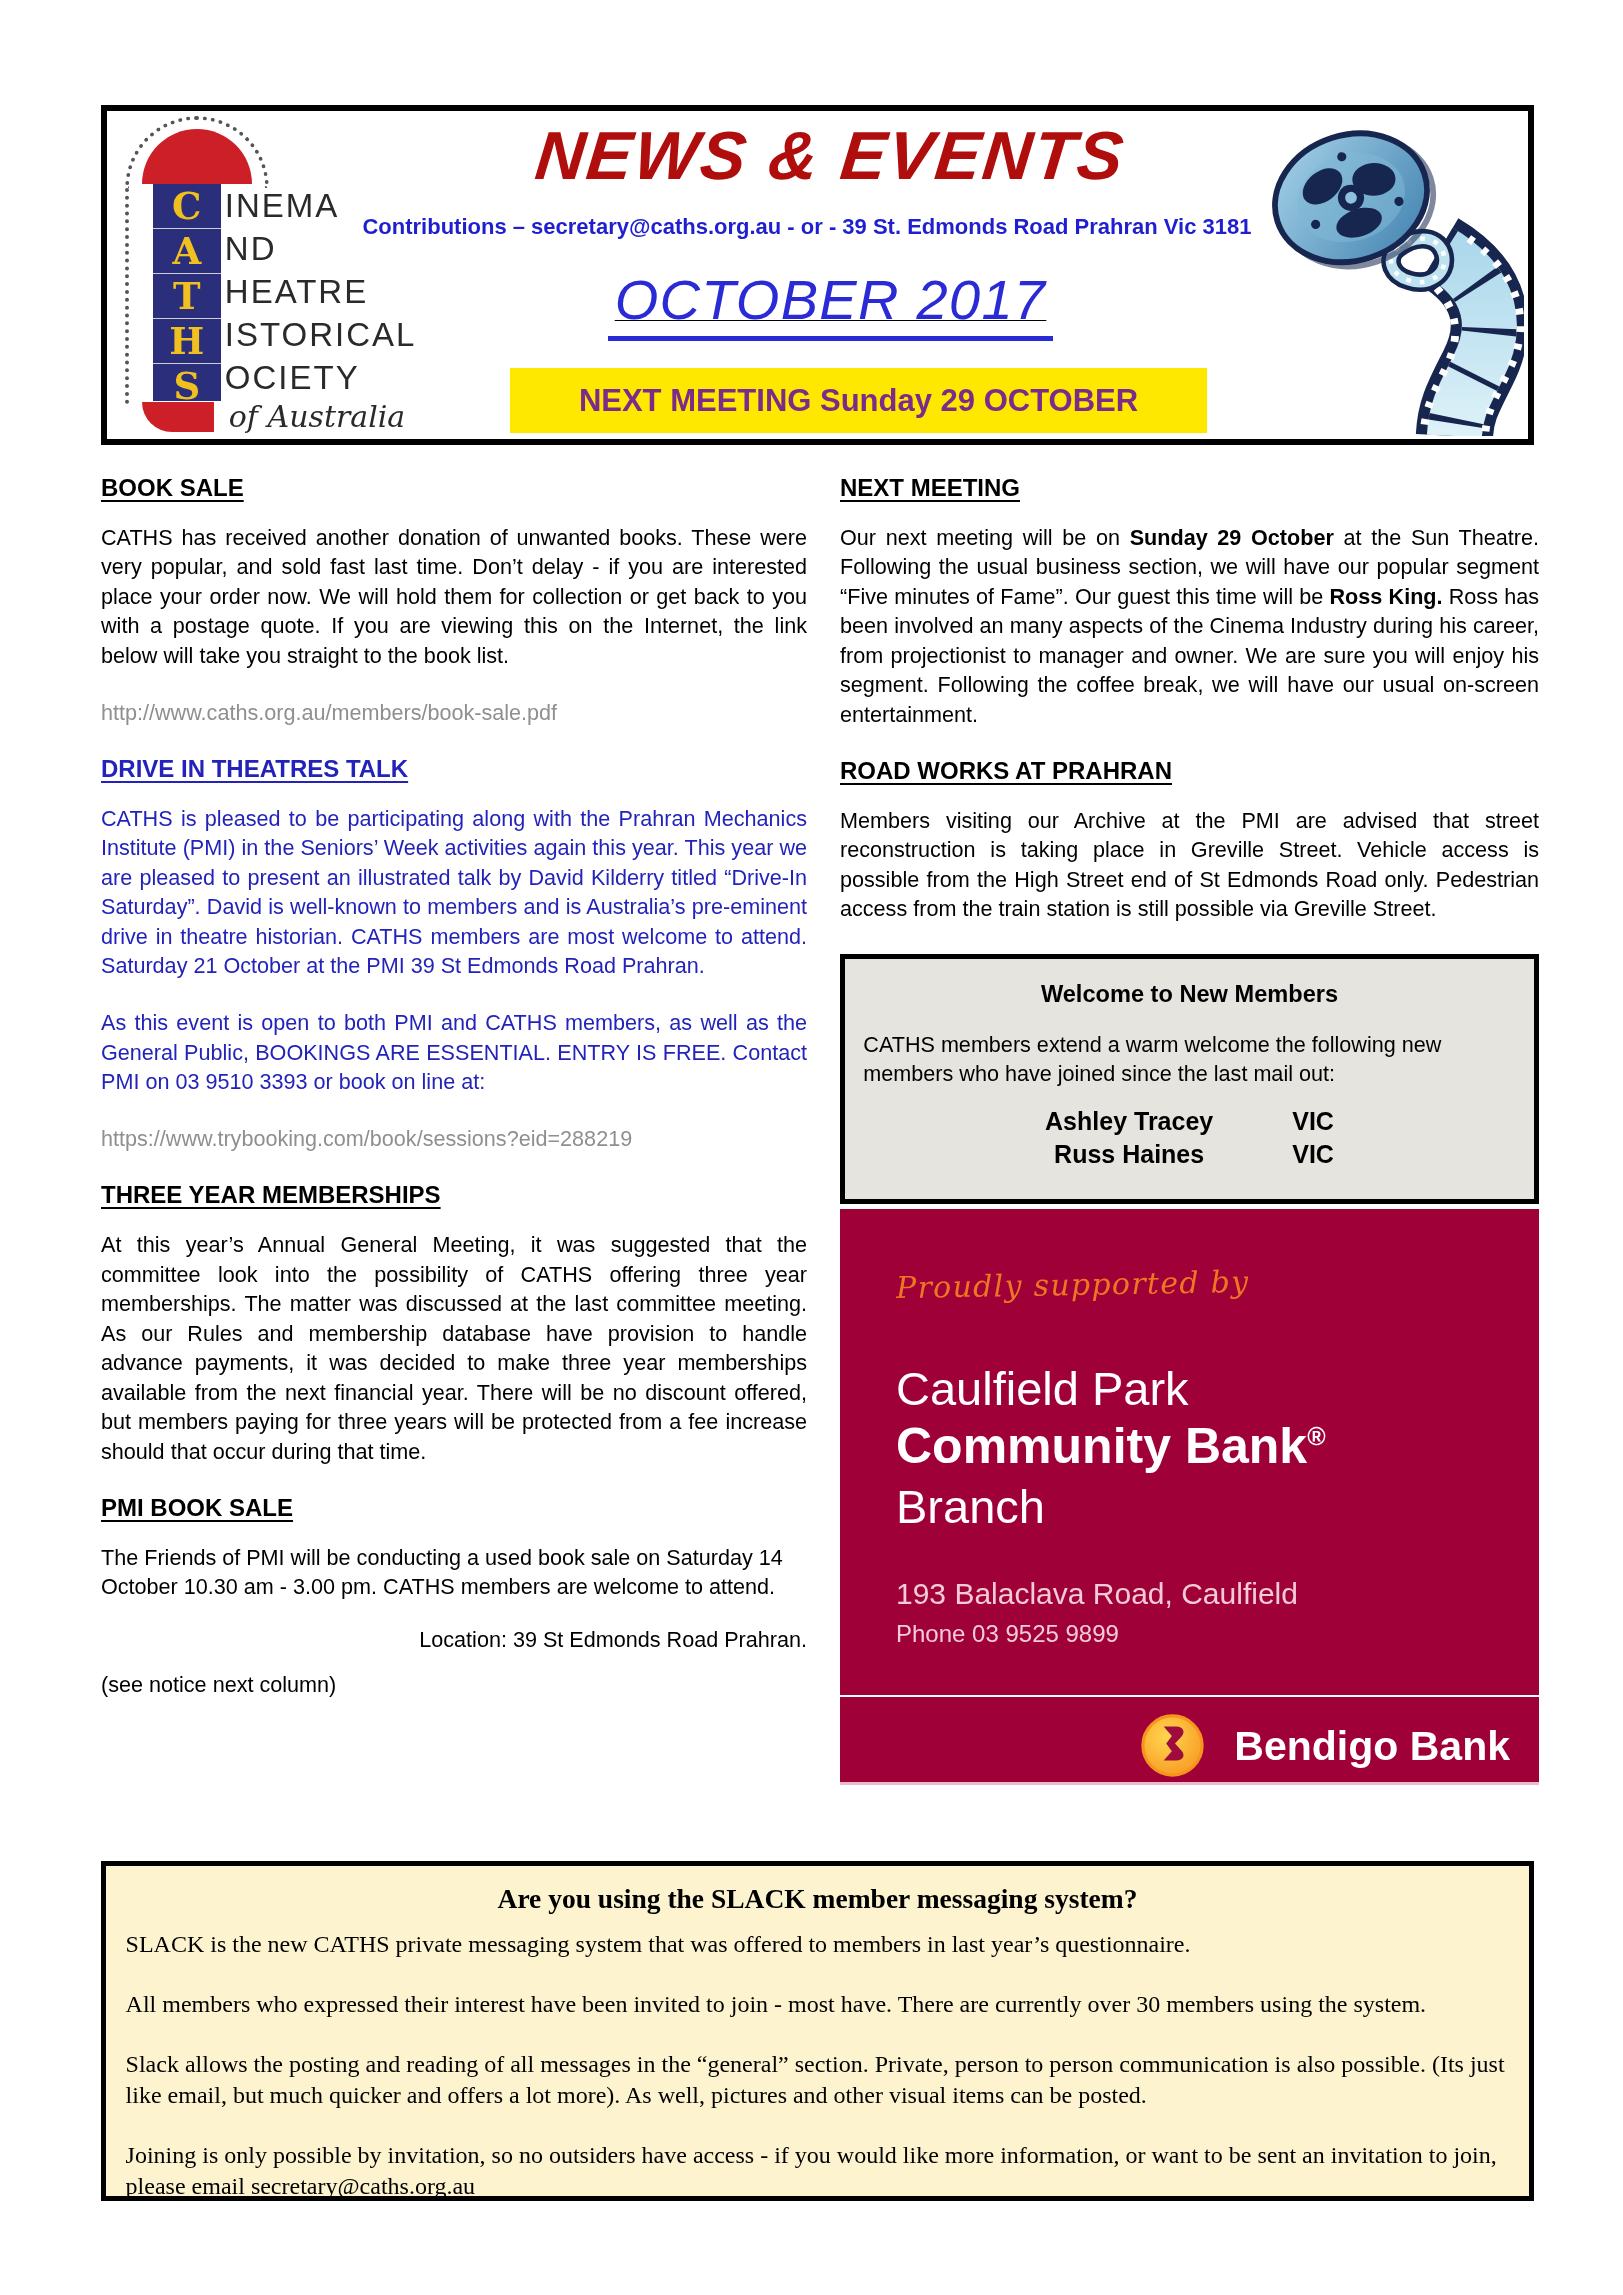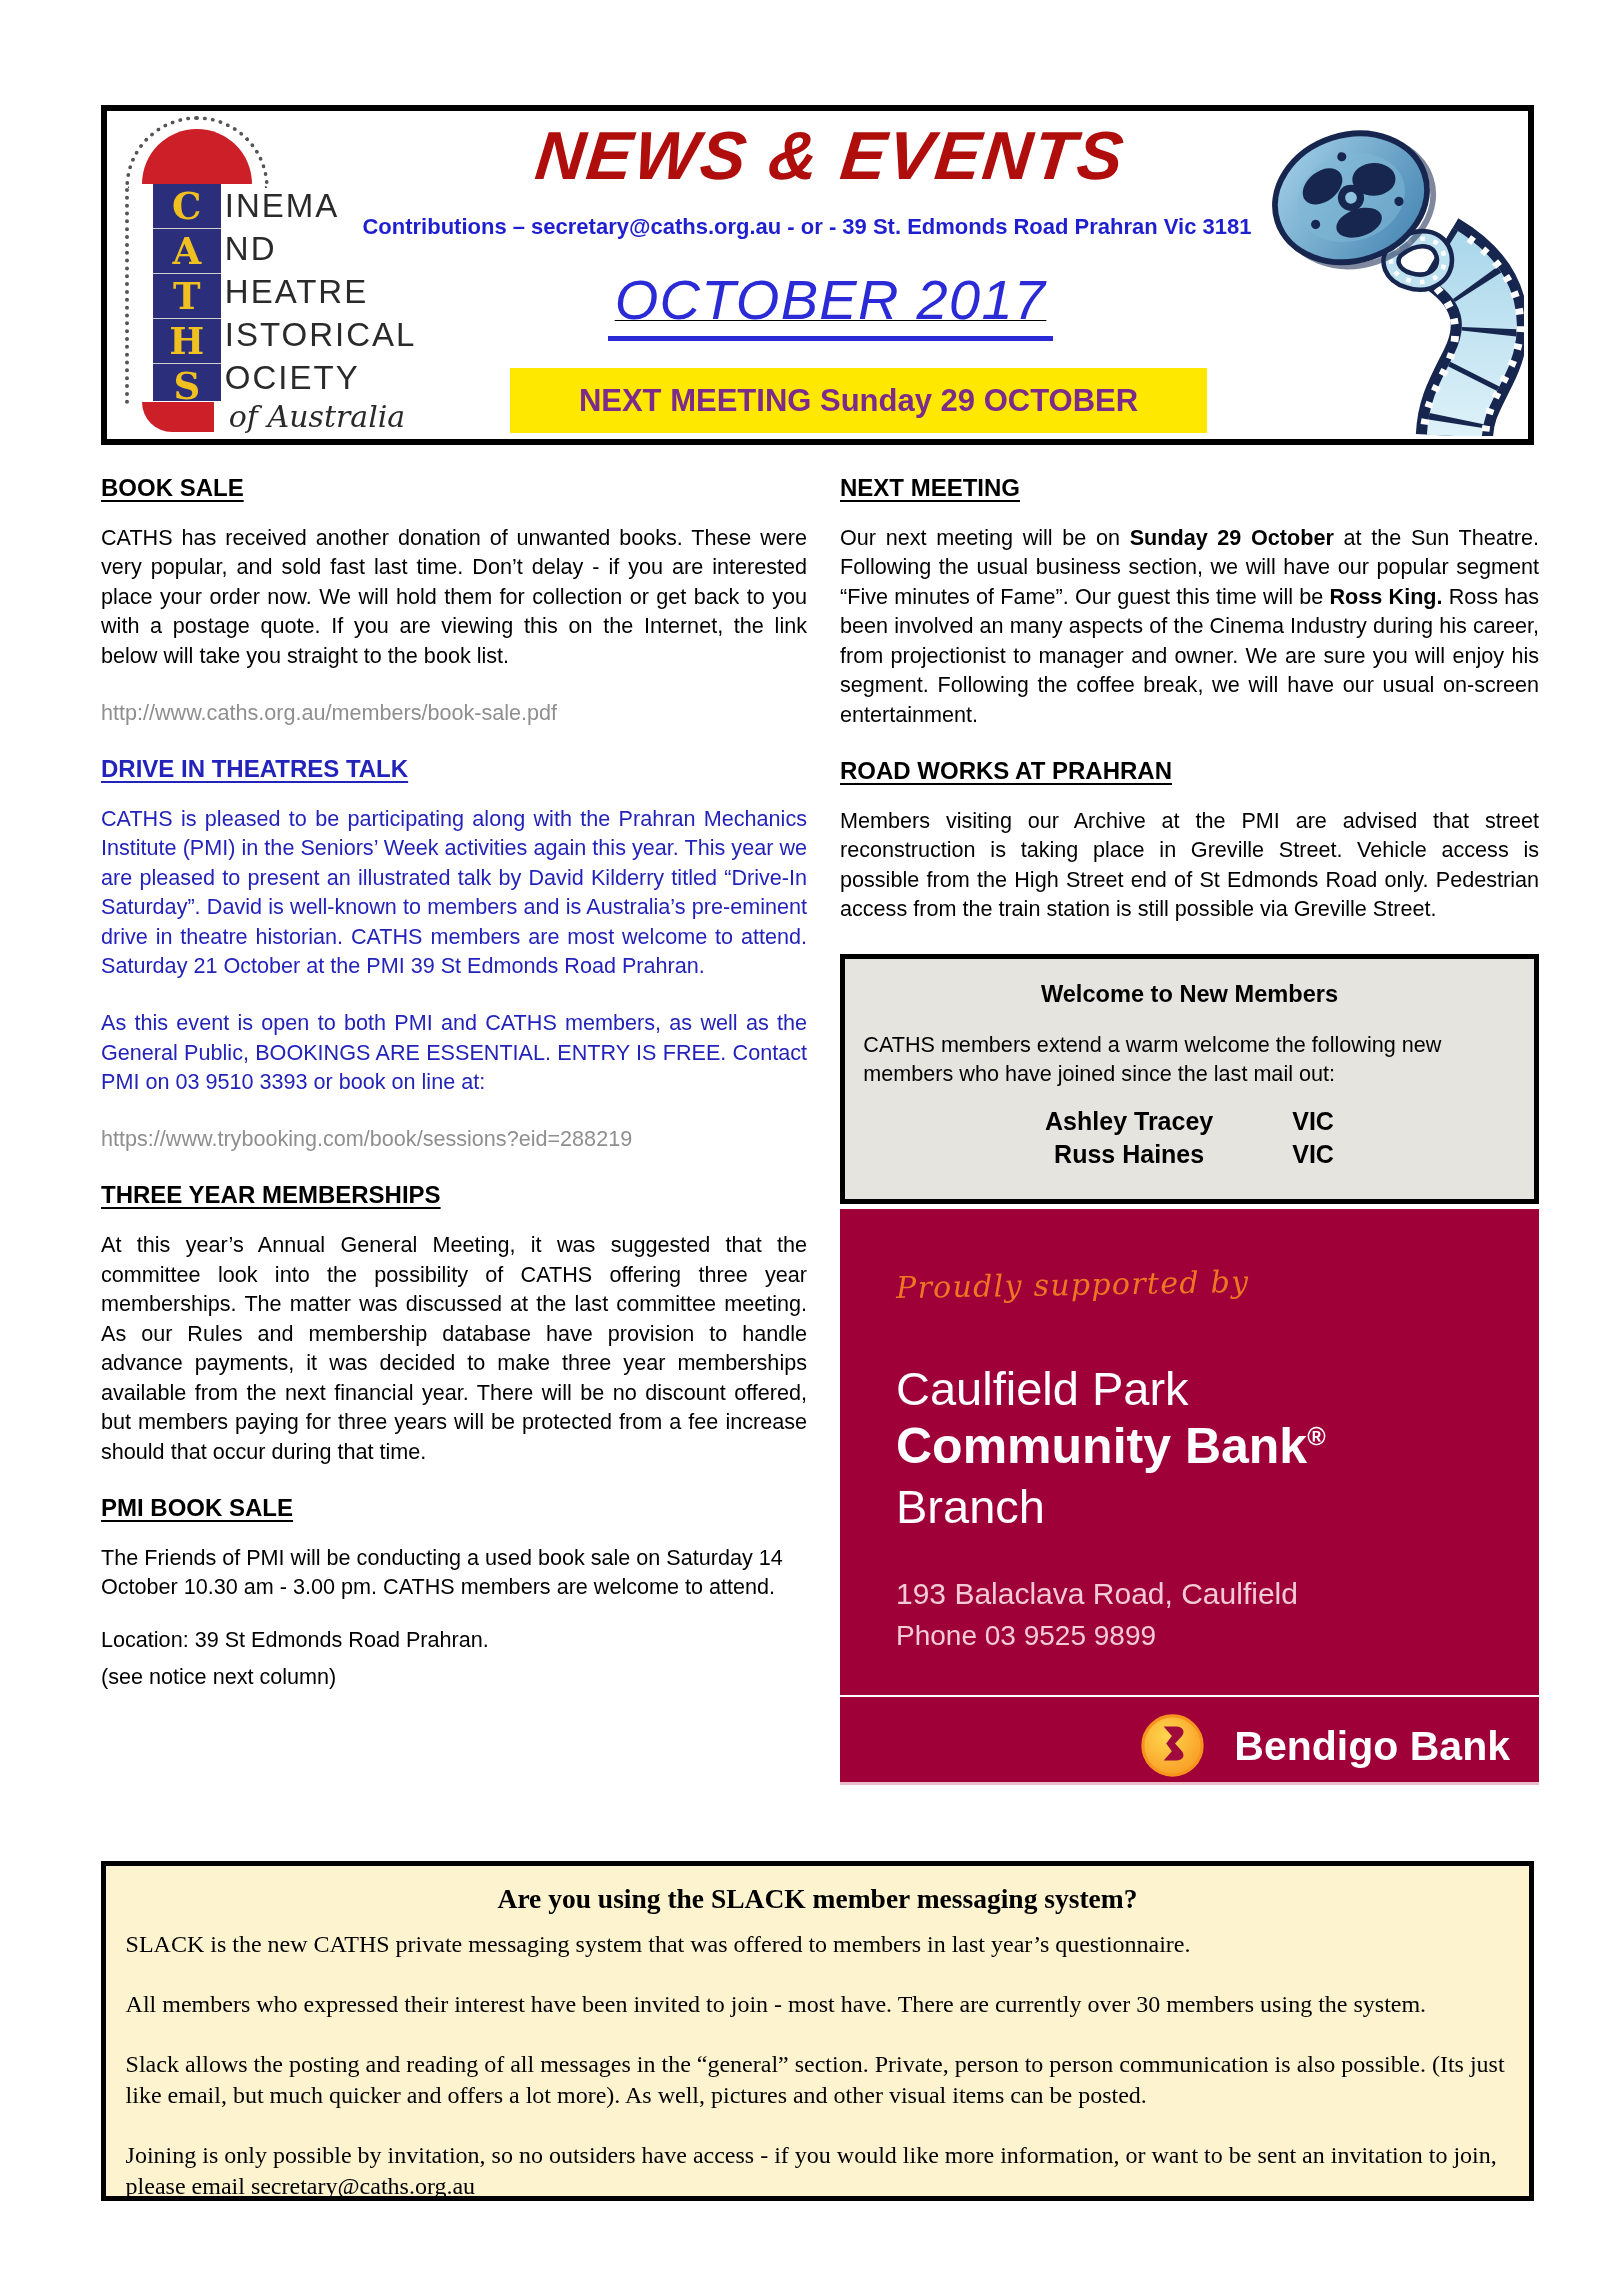--- a/index.html
+++ b/index.html
@@ -49,21 +49,21 @@
   
   .col { position:absolute; top:466px; }
   .col-left  { left:101px;  width:706px; padding-top:7.9px; }
   .col-right { left:840px; width:699px; padding-top:7.9px; }
 
   h3.section { font-size:24px; font-weight:bold; text-decoration:underline;
                text-decoration-thickness:2px; text-underline-offset:3.9px; margin:0 0 21px; }
   h3.blue { color:var(--body_blue); }
   .col p { font-size:21.6px; line-height:29.5px; margin:0 0 27.5px; text-align:justify; }
   .col p.no-just { text-align:left; }
-  .col p.tight { margin-bottom:7px; }
+  .col p.tight { margin-bottom:15px;text-align:right; }
   .blue-text { color:var(--body_blue); }
   .link { color:var(--link_gray); text-align:left !important; }
 
   
   .welcome-box { border:5.2px solid #000; background:var(--welcome_bg); height:250px;
                  margin:2.6px 0 5.2px; padding:22px 18.3px 0; }
   .welcome-box h4 { text-align:center; font-size:23.6px; font-weight:bold; margin-bottom:22px; }
   .welcome-box p { font-size:21.6px; line-height:29.5px; margin-bottom:18.3px; text-align:left; }
   .member-grid { display:inline-grid; grid-template-columns:max-content max-content;
                  column-gap:79px; row-gap:3.9px; font-size:25px; font-weight:bold; }
@@ -73,21 +73,21 @@
   .ad { background:var(--ad_red); height:576px; position:relative; color:#fff;
         border-bottom:3.9px solid #e9bcca; }
   .ad-tagline { position:absolute; left:56px; top:58px; font-family:"DejaVu Serif",serif;
                 font-style:italic; font-size:30px; color:var(--ad_orange); letter-spacing:1.3px;
                 transform:rotate(-1deg); }
   .ad-line1 { position:absolute; left:56px; top:152px; font-size:47px; }
   .ad-line2 { position:absolute; left:56px; top:208px; font-size:50px; font-weight:bold; }
   .ad-line2 sup { font-size:25px; }
   .ad-line3 { position:absolute; left:56px; top:270px; font-size:47px; }
   .ad-address { position:absolute; left:56px; top:368px; font-size:30px; color:var(--ad_pink); }
-  .ad-phone { position:absolute; left:56px; top:411px; font-size:28px; color:var(--ad_pink); }
+  .ad-phone { position:absolute; left:56px; top:411px; font-size:24px; color:var(--ad_pink); }
   .ad-sep { position:absolute; left:0; top:486px; width:100%; border-top:2.6px solid #fff; }
   .ad-brand { position:absolute; right:29px; top:505px; display:flex; align-items:center; gap:30px; }
   .ad-brand-name { font-size:41px; font-weight:bold; color:#fff; white-space:nowrap; }
 
   
   .slack { position:absolute; left:101px; top:1861px; width:1433px; height:340px;
            border:5.9px solid #000; background:var(--slack_bg);
            font-family:"Liberation Serif","DejaVu Serif",serif; padding:17px 19.6px; }
   .slack h4 { text-align:center; font-size:27.5px; font-weight:bold; margin-bottom:14px; }
   .slack p { font-size:24px; line-height:31px; margin-bottom:29px; }

